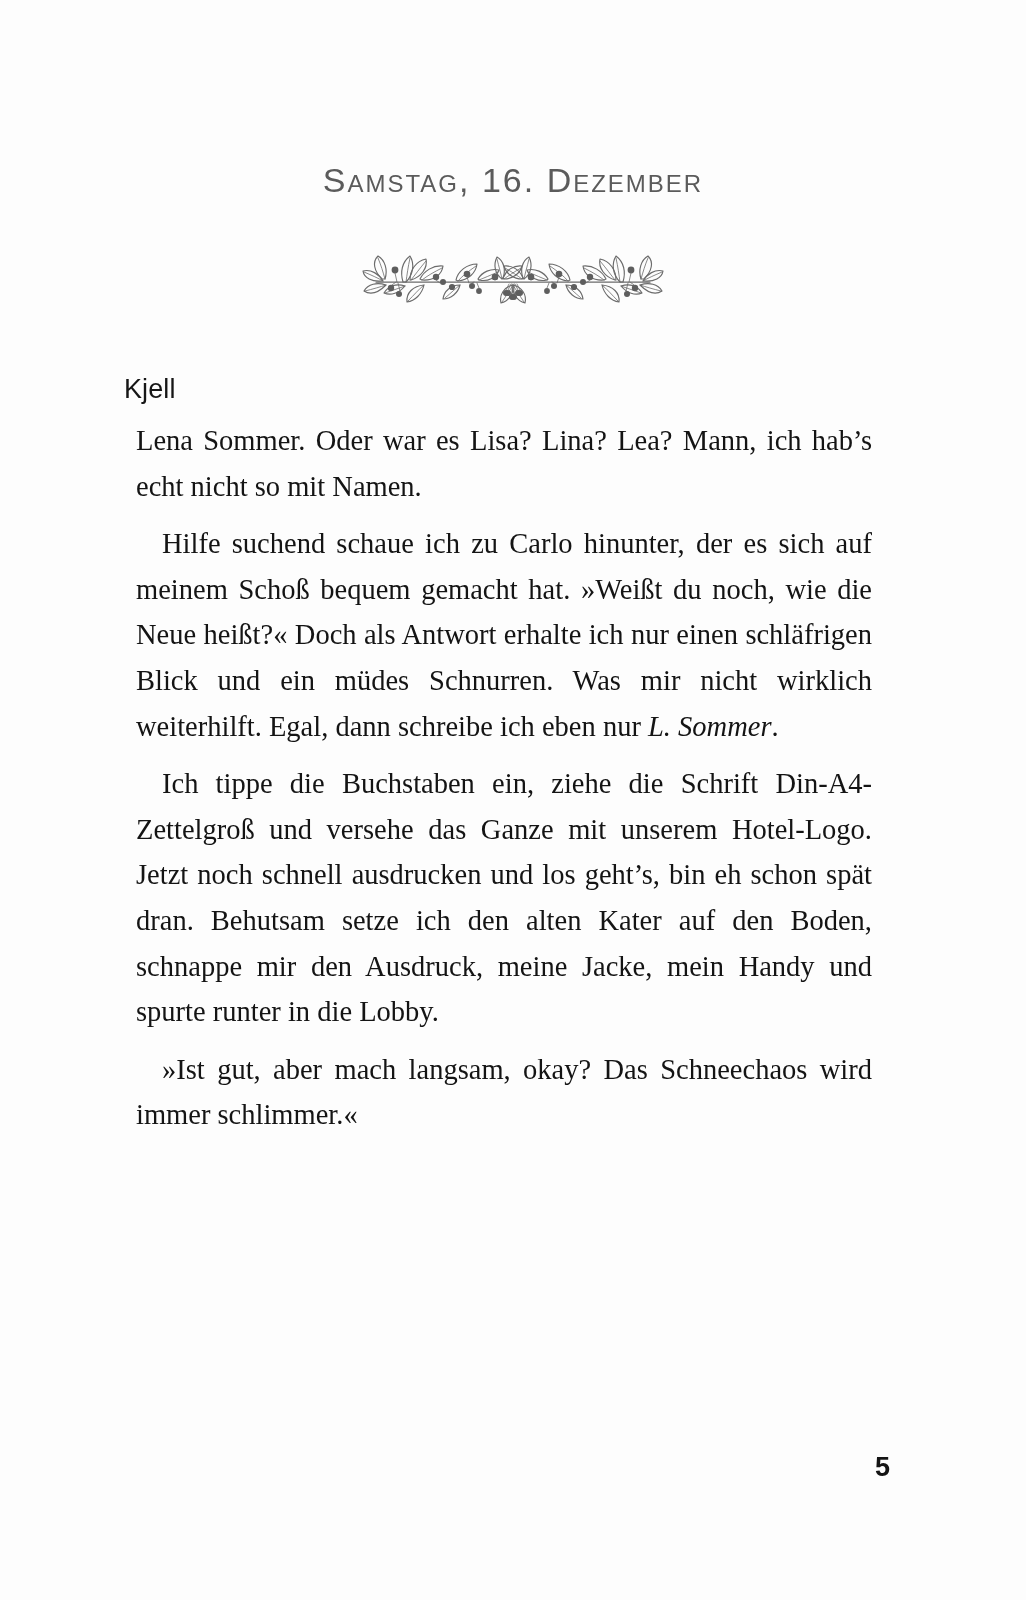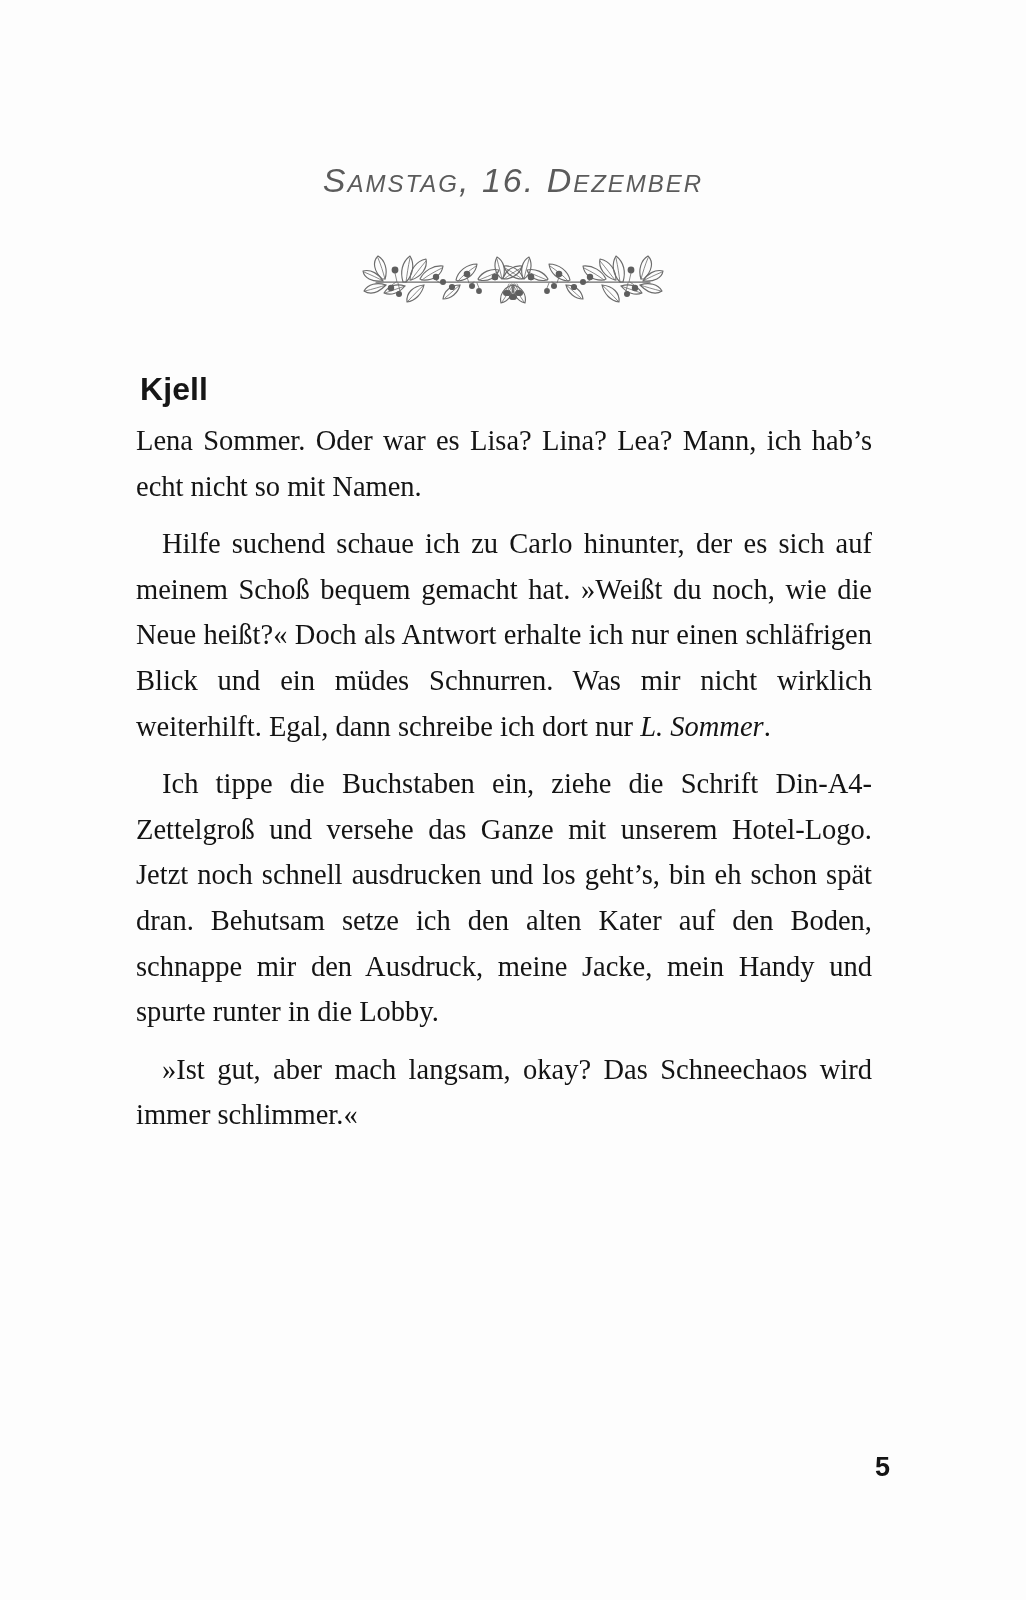--- a/index.html
+++ b/index.html
@@ -31,21 +31,20 @@
     width: 1026px;
     text-align: center;
     font-family: "Liberation Sans", sans-serif;
     font-size: 34px;
     line-height: 40px;
     letter-spacing: 2.0px;
     font-variant: small-caps;
     font-weight: 400;
     color: #5b5b5b;
     white-space: nowrap;
-    font-style: italic;
   }
 
   
   .ornament {
     position: absolute;
     top: 238px;
     left: 50%;
     transform: translateX(-50%);
     width: 330px;
     height: 72px;
@@ -59,25 +58,25 @@
   
   .text-block {
     position: absolute;
     left: 124px;
     top: 372px;
     width: 760px;
   }
 
   .speaker-label {
     font-family: "Liberation Sans", sans-serif;
-    font-weight: bold;
-    font-size: 32px;
+    font-weight: normal;
+    font-size: 27px;
     line-height: 34px;
     color: #161616;
-    margin: 0 0 8px 16px;
+    margin: 0 0 8px 0;
     letter-spacing: 0.1px;
   }
 
   p.para {
     margin: 12px;
     font-family: "Liberation Serif", serif;
     font-size: 28.5px;
     line-height: 45.6px;
     text-align: justify;
     text-justify: inter-word;
@@ -256,21 +255,21 @@
       </g>
     </svg>
   </div>
 
   <div class="text-block">
 
     <div class="speaker-label">Kjell</div>
 
     <p class="para first last-line-full">Lena Sommer. Oder war es Lisa? Lina? Lea? Mann, ich hab’s echt nicht so mit Namen.</p>
 
-    <p class="para indent last-line-full"><span>Hilfe suchend schaue ich zu Carlo hinunter, der es sich auf meinem Schoß bequem gemacht hat. »Weißt du noch, wie die Neue heißt?« Doch als Antwort erhalte ich nur einen schläfrigen Blick und ein müdes Schnurren. Was mir nicht wirklich weiterhilft. Egal, dann schreibe ich dort nur </span><em class="italic">L. Sommer</em><span>.</span></p>
+    <p class="para indent last-line-full"><span>Hilfe suchend schaue ich zu Carlo hinunter, der es sich auf meinem Schoß bequem gemacht hat. »Weißt du noch, wie die Neue heißt?« Doch als Antwort erhalte ich nur einen schläfrigen Blick und ein müdes Schnurren. Was mir nicht wirklich weiterhilft. Egal, dann schreibe ich eben nur </span><em class="italic">L. Sommer</em><span>.</span></p>
 
     <p class="para indent last-line-full">Ich tippe die Buchstaben ein, ziehe die Schrift Din-A4-Zettelgroß und versehe das Ganze mit unserem Hotel-Logo. Jetzt noch schnell ausdrucken und los geht’s, bin eh schon spät dran. Behutsam setze ich den alten Kater auf den Boden, schnappe mir den Ausdruck, meine Jacke, mein Handy und spurte runter in die Lobby.</p>
 
 
     <p class="para indent last-line-full">»Ist gut, aber mach langsam, okay? Das Schneechaos wird immer schlimmer.«</p>
 
 
   </div>
 
   <div class="page-number">5</div>

